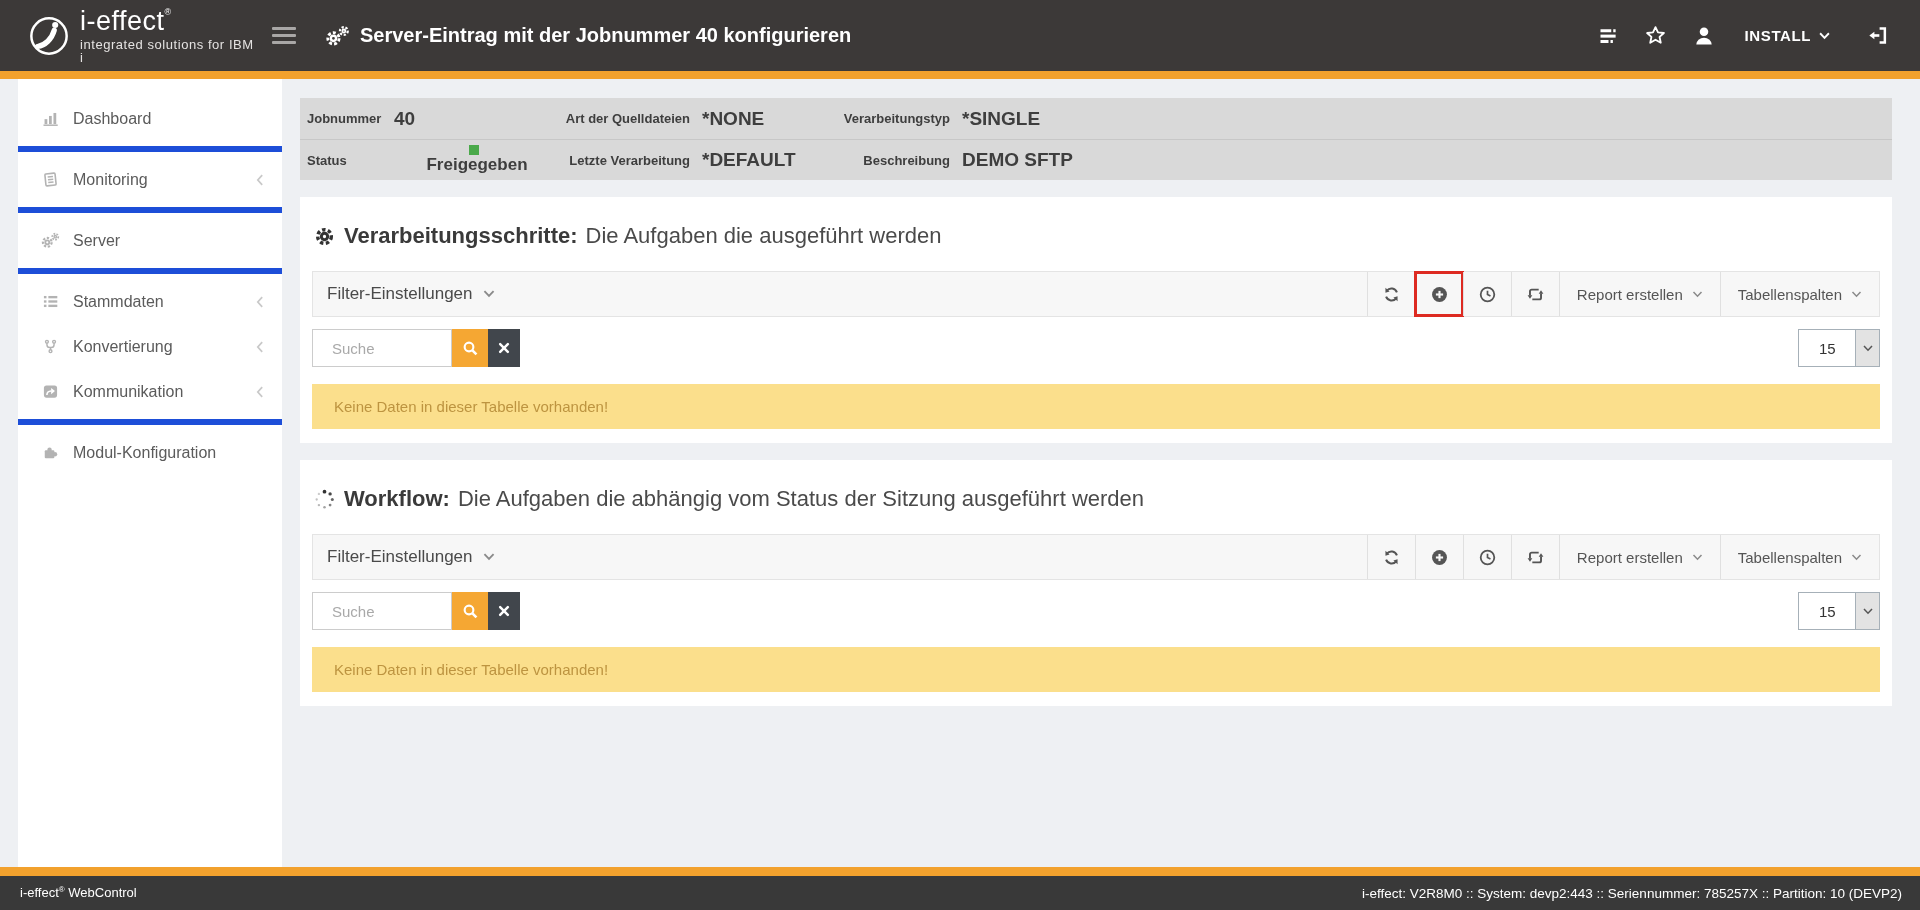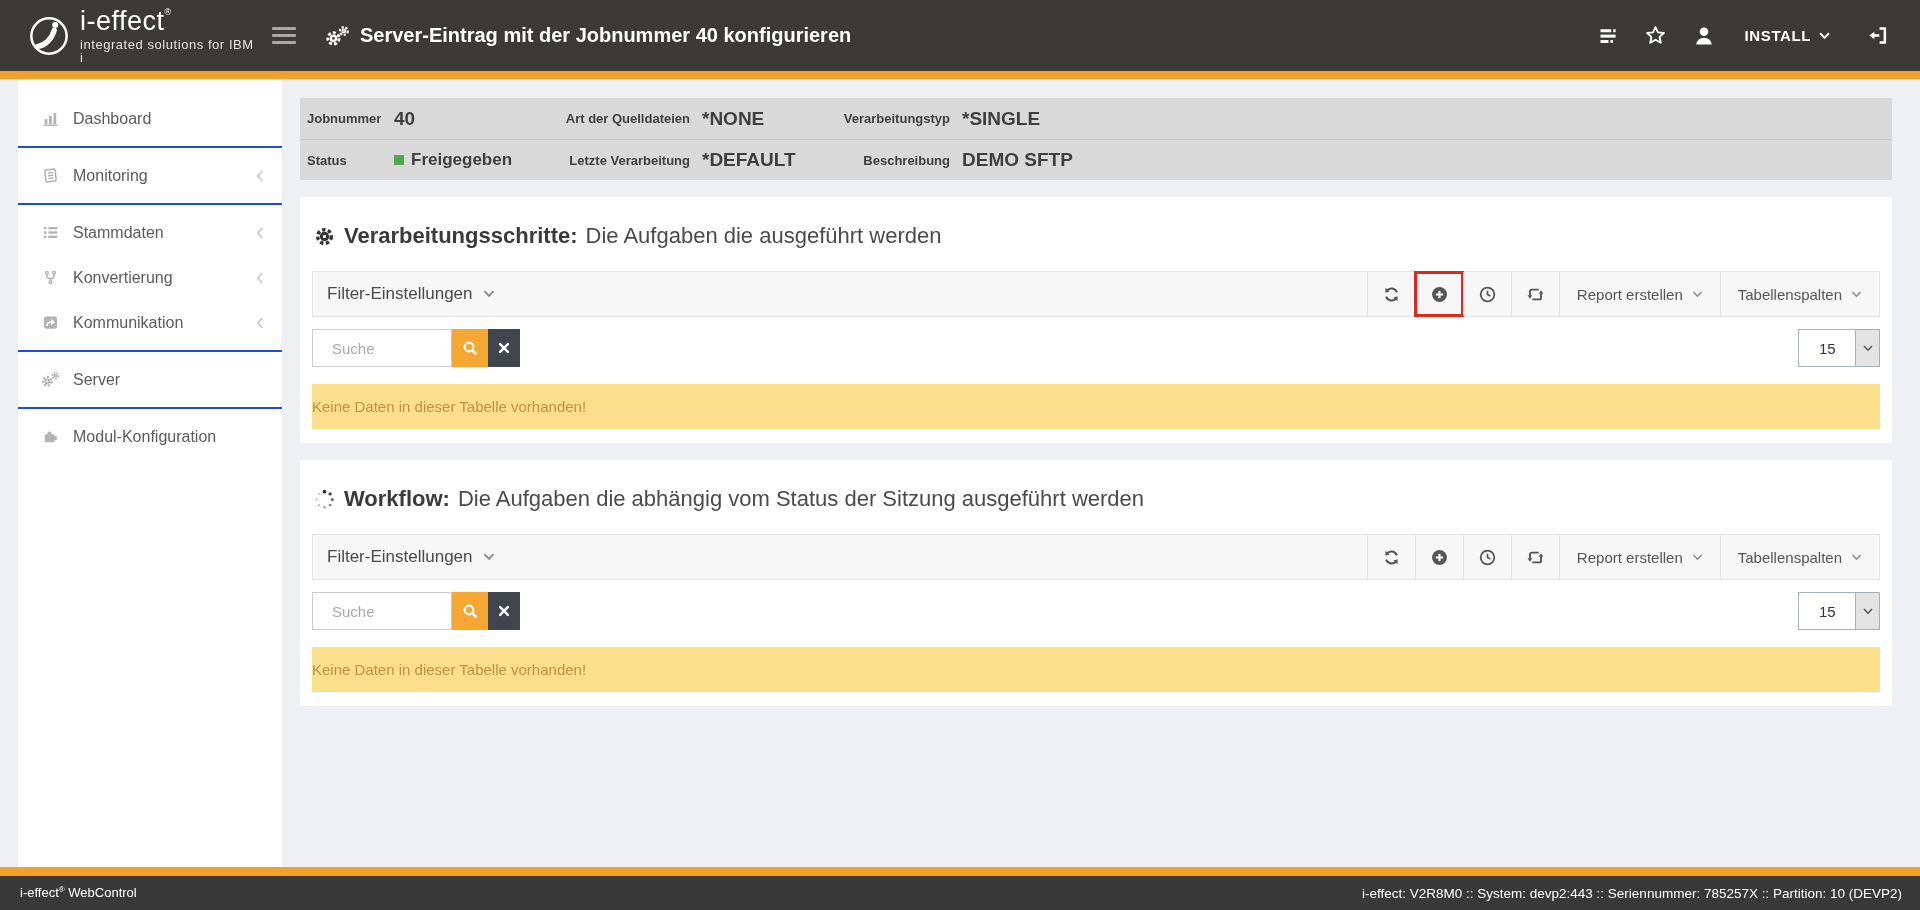--- a/index.html
+++ b/index.html
@@ -26,42 +26,42 @@
   .user-menu .caret { margin-left:8px; }
   .logout { margin-left:30px; }
 
   .accent-bar { height:8px; background:#f2a12d; flex:0 0 auto; }
   .accent-bar-bottom { height:9px; background:#f2a12d; flex:0 0 auto; }
 
   
   .main { flex:1 1 auto; display:flex; background:#eef0f3; overflow:hidden; }
   .sidebar-gutter { width:18px; flex:0 0 auto; }
   .sidebar { width:264px; flex:0 0 auto; background:#fff; padding-top:12px; }
-  .sgroup { border-bottom:2px solid #1d4ed8; padding:5px 0; }
+  .sgroup { border-bottom:6px solid #1d4ed8; padding:5px 0; }
   .sgroup:last-child { border-bottom:none; }
   .sitem { height:45px; display:flex; align-items:center; padding:0 18px 0 22px; cursor:pointer; color:#5b5b5b; }
   .sitem .sic { width:20px; display:flex; justify-content:center; color:#b3b3b3; flex:0 0 auto; }
   .sitem .slabel { font-size:16px; margin-left:13px; }
   .sitem .schev { margin-left:auto; color:#c9c9c9; display:flex; }
 
   .content { flex:1 1 auto; padding:19px 28px 0 18px; overflow:hidden; }
 
   
   .job-info { background:#d9d9d9; }
   .info-row { display:flex; align-items:center; height:41px; padding-left:7px; }
   .info-row + .info-row { border-top:1px solid #c7c7c7; }
   .ilbl { font-size:13px; font-weight:bold; color:#3e3e3e; }
   .ival { font-size:19px; font-weight:bold; color:#3e3e3e; }
   .w-l1 { width:87px; }
   .w-v1 { width:166px; }
   .w-l2 { width:130px; text-align:right; }
   .w-v2 { width:148px; padding-left:12px; }
   .w-l3 { width:112px; text-align:right; }
   .w-v3 { flex:1; padding-left:12px; }
-  .status-val { font-size:17px; display:flex; align-items:center; }
+  .status-val { font-size:17px; display:flex; align-items:center;flex-direction:column; }
   .status-sq { width:10px; height:10px; background:#4aa94a; display:inline-block; margin-right:7px; }
 
   
   .card { background:#fff; margin-top:17px; padding:0 12px 14px 12px; }
   .card-head { display:flex; align-items:center; padding:26px 0 0 2px; margin-bottom:22px; color:#3a3a3a; }
   .card-head .hic { margin-right:9px; display:flex; color:#333; }
   .sec-title { font-size:22px; font-weight:bold; margin-right:8px; }
   .sec-sub { font-size:22px; font-weight:normal; color:#4a4a4a; }
 
   .toolbar { height:46px; border:1px solid #e4e4e4; background:#f7f7f7; display:flex; align-items:center; }
@@ -76,21 +76,21 @@
   .controls { display:flex; align-items:center; margin-top:12px; height:38px; }
   .search-input { width:140px; height:38px; border:1px solid #ccc; padding:0 19px; font-size:15px; color:#444;
                   font-family:"Liberation Sans","DejaVu Sans",sans-serif; outline:none; }
   .search-input::placeholder { color:#a9a9a9; }
   .btn-search { width:36px; height:38px; background:#f5a733; border:none; display:flex; align-items:center; justify-content:center; cursor:pointer; }
   .btn-clear { width:32px; height:38px; background:#41464c; border:none; display:flex; align-items:center; justify-content:center; cursor:pointer; }
   .pselect { margin-left:auto; width:82px; height:38px; background:#fff; border:1px solid #a6b0b8; display:flex; align-items:stretch; cursor:pointer; }
   .pselect .pval { flex:1; display:flex; align-items:center; padding-left:20px; font-size:15px; color:#333; }
   .pselect .parrow { width:24px; background:#e3e3e3; border-left:1px solid #a6b0b8; display:flex; align-items:center; justify-content:center; color:#555; }
 
-  .alert { margin-top:17px; height:45px; background:#fbdf8c; display:flex; align-items:center; padding-left:0;
+  .alert { margin-top:17px; height:45px; background:#fbdf8c; display:flex; align-items:center; padding-left:22px;
            font-size:15px; color:#bd9440; }
 
   
   .footer { height:34px; background:#393939; color:#fff; display:flex; align-items:center; flex:0 0 auto; }
   .footer-left { margin-left:20px; font-size:13px; }
   .footer-left sup { font-size:8px; }
   .footer-right { margin-left:auto; margin-right:18px; font-size:13.5px; }
 
   svg { display:block; }
   .caret { display:flex; }
@@ -204,20 +204,35 @@
           <span class="schev">
             <svg viewBox="0 0 7 11" width="8" height="12" fill="none" stroke="currentColor" stroke-width="1.6">
                 <polyline points="5.5,1 1.5,5.5 5.5,10"></polyline>
               </svg>
           </span>
         </div>
       </div>
       <div class="sgroup">
         <div class="sitem">
           <span class="sic">
+            <svg viewBox="0 0 22 18" width="20" height="17">
+              <g stroke="currentColor" fill="none">
+                <circle cx="8" cy="11" r="4.8" stroke-width="2.4" stroke-dasharray="2.5 1.8"></circle>
+                <circle cx="8" cy="11" r="2.2" stroke-width="2"></circle>
+                <circle cx="16.8" cy="4.8" r="3.3" stroke-width="1.9" stroke-dasharray="1.9 1.4"></circle>
+                <circle cx="16.8" cy="4.8" r="1.3" stroke-width="1.5"></circle>
+              </g>
+            </svg>
+          </span>
+          <span class="slabel">Server</span>
+        </div>
+      </div>
+      <div class="sgroup">
+        <div class="sitem">
+          <span class="sic">
             <svg viewBox="0 0 16 16" width="17" height="17" fill="currentColor">
               <rect x="1.8" y="2.8" width="2.4" height="2.2"></rect>
                 <rect x="6" y="2.8" width="8.4" height="2.2"></rect>
               <rect x="1.8" y="6.9" width="2.4" height="2.2"></rect>
                 <rect x="6" y="6.9" width="8.4" height="2.2"></rect>
               <rect x="1.8" y="11" width="2.4" height="2.2"></rect>
                 <rect x="6" y="11" width="8.4" height="2.2"></rect>
             </svg>
           </span>
           <span class="slabel">Stammdaten</span>
@@ -250,35 +265,20 @@
               <polygon points="8.6,4.6 12.2,7.6 8.6,10.6" fill="#fff"></polygon>
               <path d="M4.6 11.2 q0.1 -3.4 4 -3.6" stroke="#fff" stroke-width="1.5" fill="none"></path>
             </svg>
           </span>
           <span class="slabel">Kommunikation</span>
           <span class="schev">
             <svg viewBox="0 0 7 11" width="8" height="12" fill="none" stroke="currentColor" stroke-width="1.6">
                 <polyline points="5.5,1 1.5,5.5 5.5,10"></polyline>
               </svg>
           </span>
-        </div>
-      </div>
-      <div class="sgroup">
-        <div class="sitem">
-          <span class="sic">
-            <svg viewBox="0 0 22 18" width="20" height="17">
-              <g stroke="currentColor" fill="none">
-                <circle cx="8" cy="11" r="4.8" stroke-width="2.4" stroke-dasharray="2.5 1.8"></circle>
-                <circle cx="8" cy="11" r="2.2" stroke-width="2"></circle>
-                <circle cx="16.8" cy="4.8" r="3.3" stroke-width="1.9" stroke-dasharray="1.9 1.4"></circle>
-                <circle cx="16.8" cy="4.8" r="1.3" stroke-width="1.5"></circle>
-              </g>
-            </svg>
-          </span>
-          <span class="slabel">Server</span>
         </div>
       </div>
       <div class="sgroup">
         <div class="sitem">
           <span class="sic">
             <svg viewBox="0 0 16 16" width="17" height="17" fill="currentColor">
               <rect x="2.6" y="5.8" width="9" height="7.6" rx="1"></rect>
               <circle cx="7.1" cy="5.4" r="2.1"></circle>
               <circle cx="12.2" cy="9.6" r="2.1"></circle>
             </svg>

